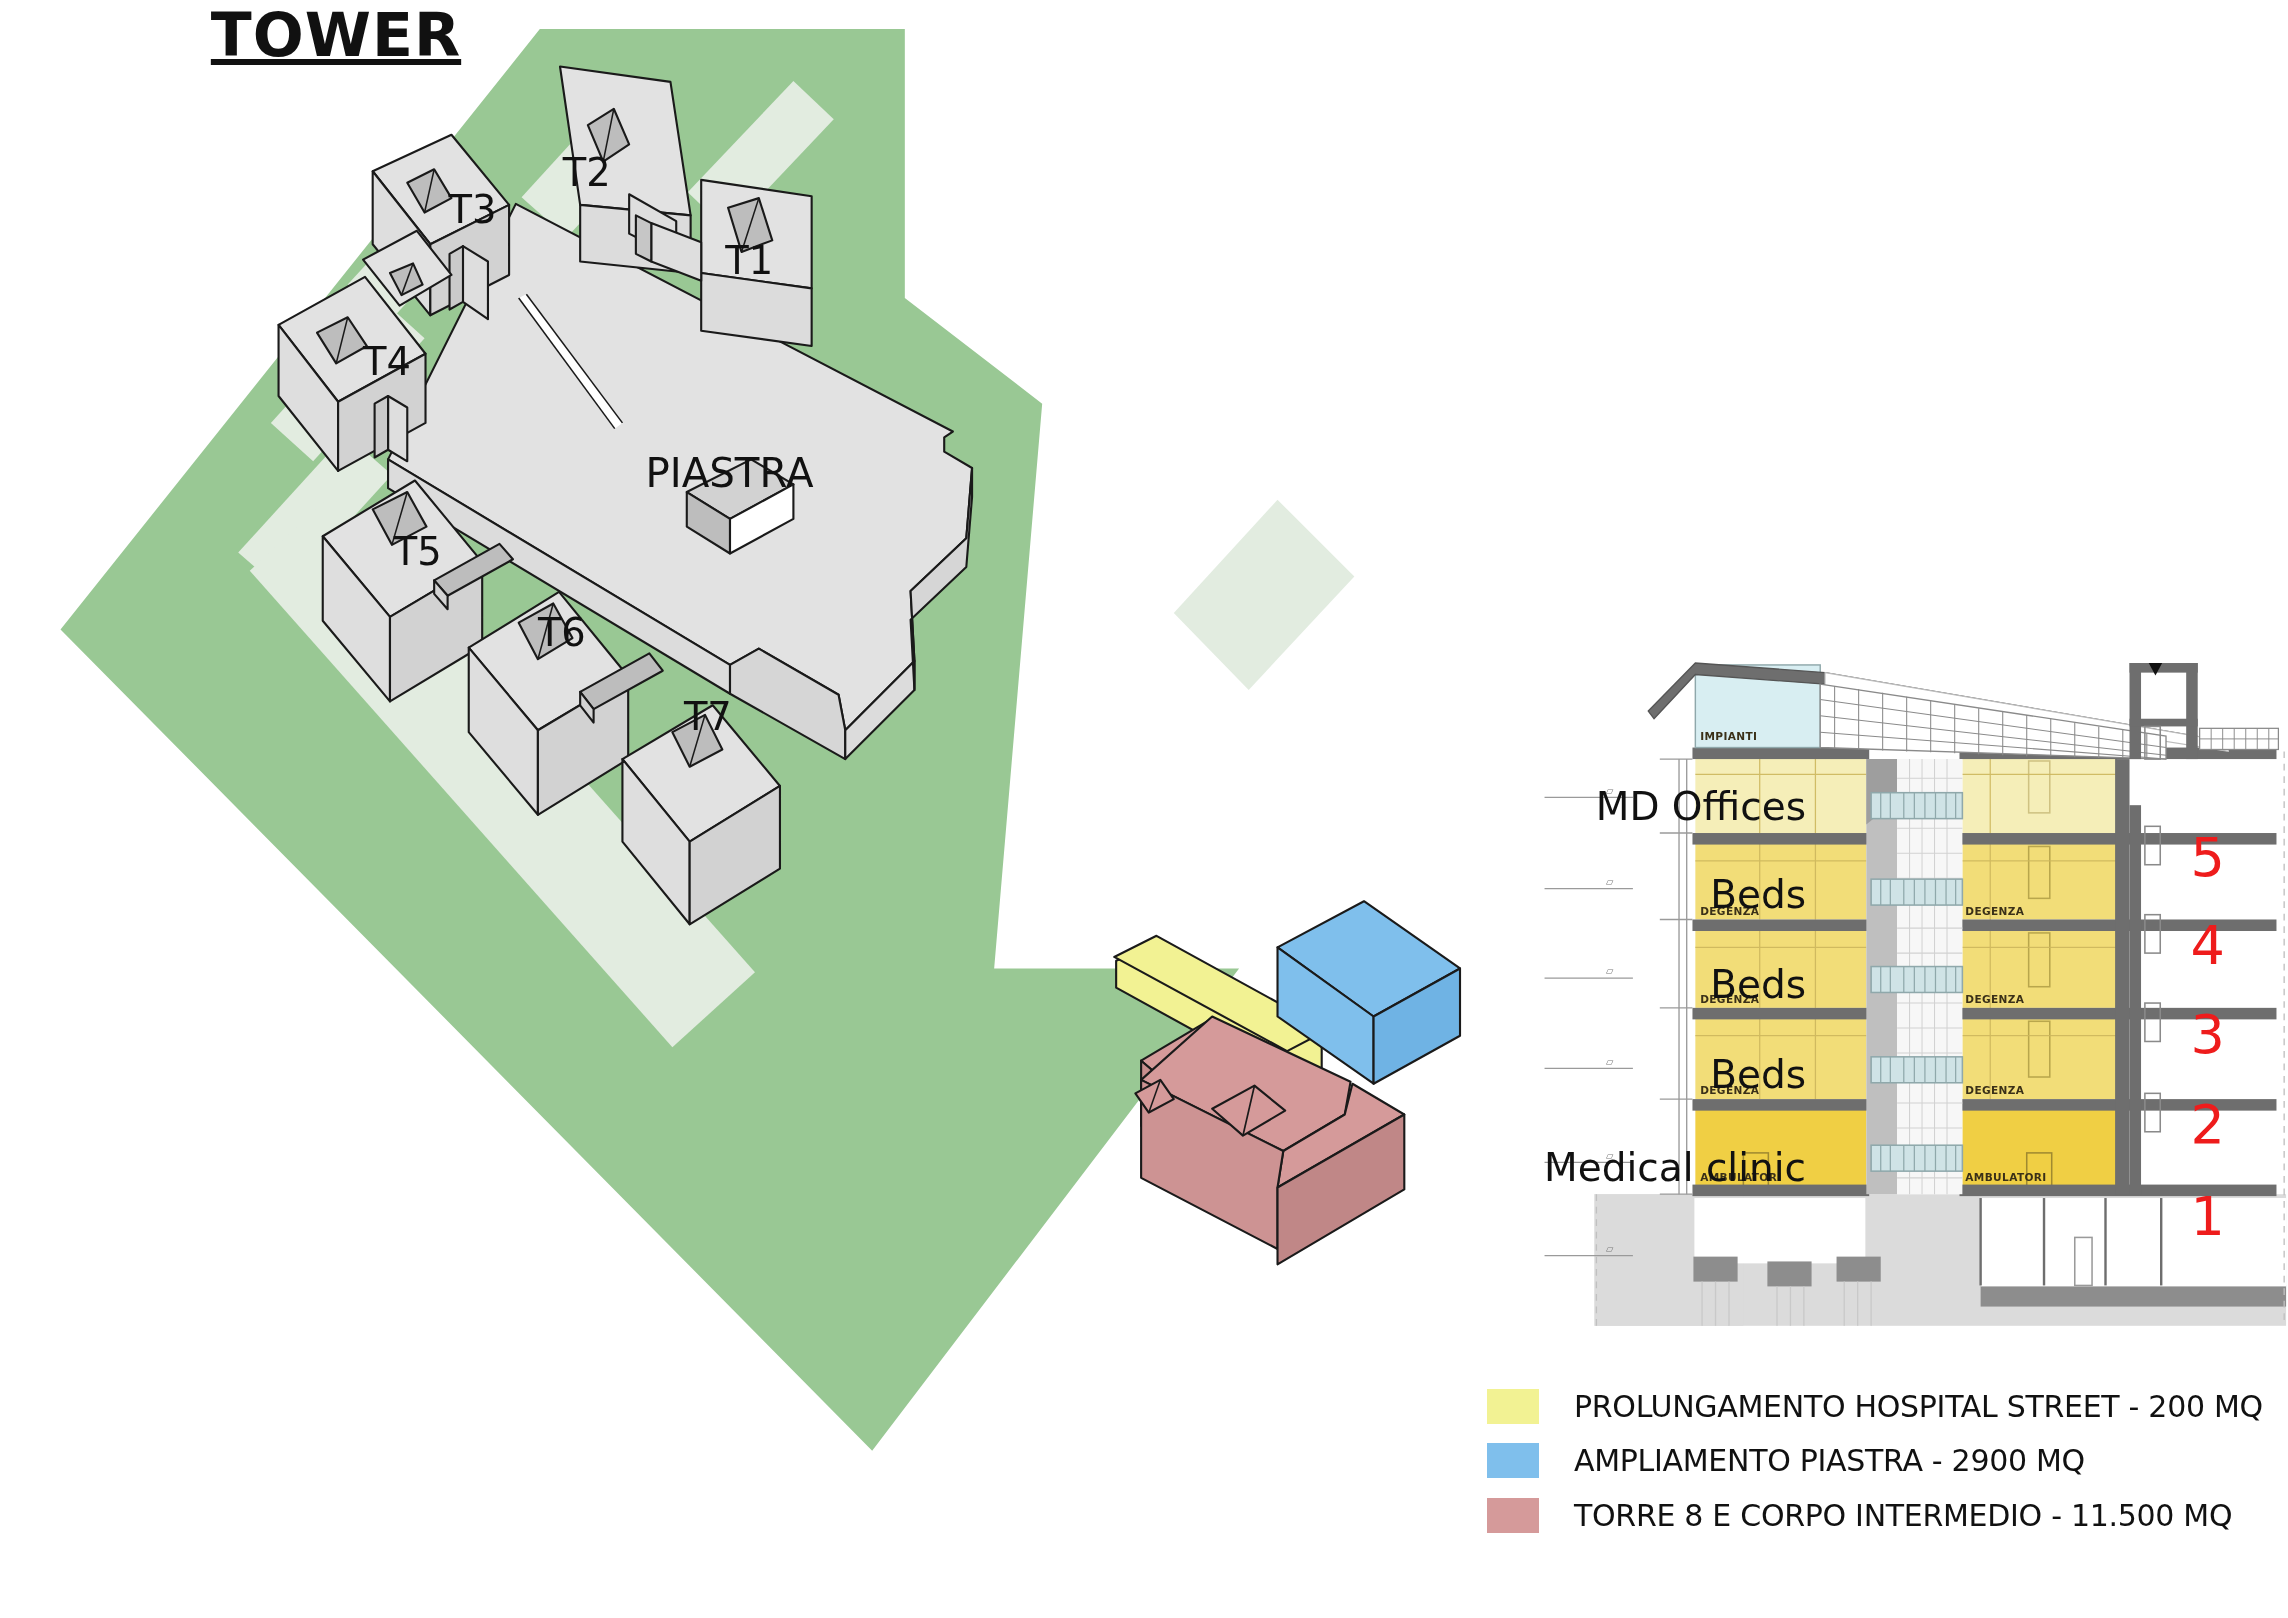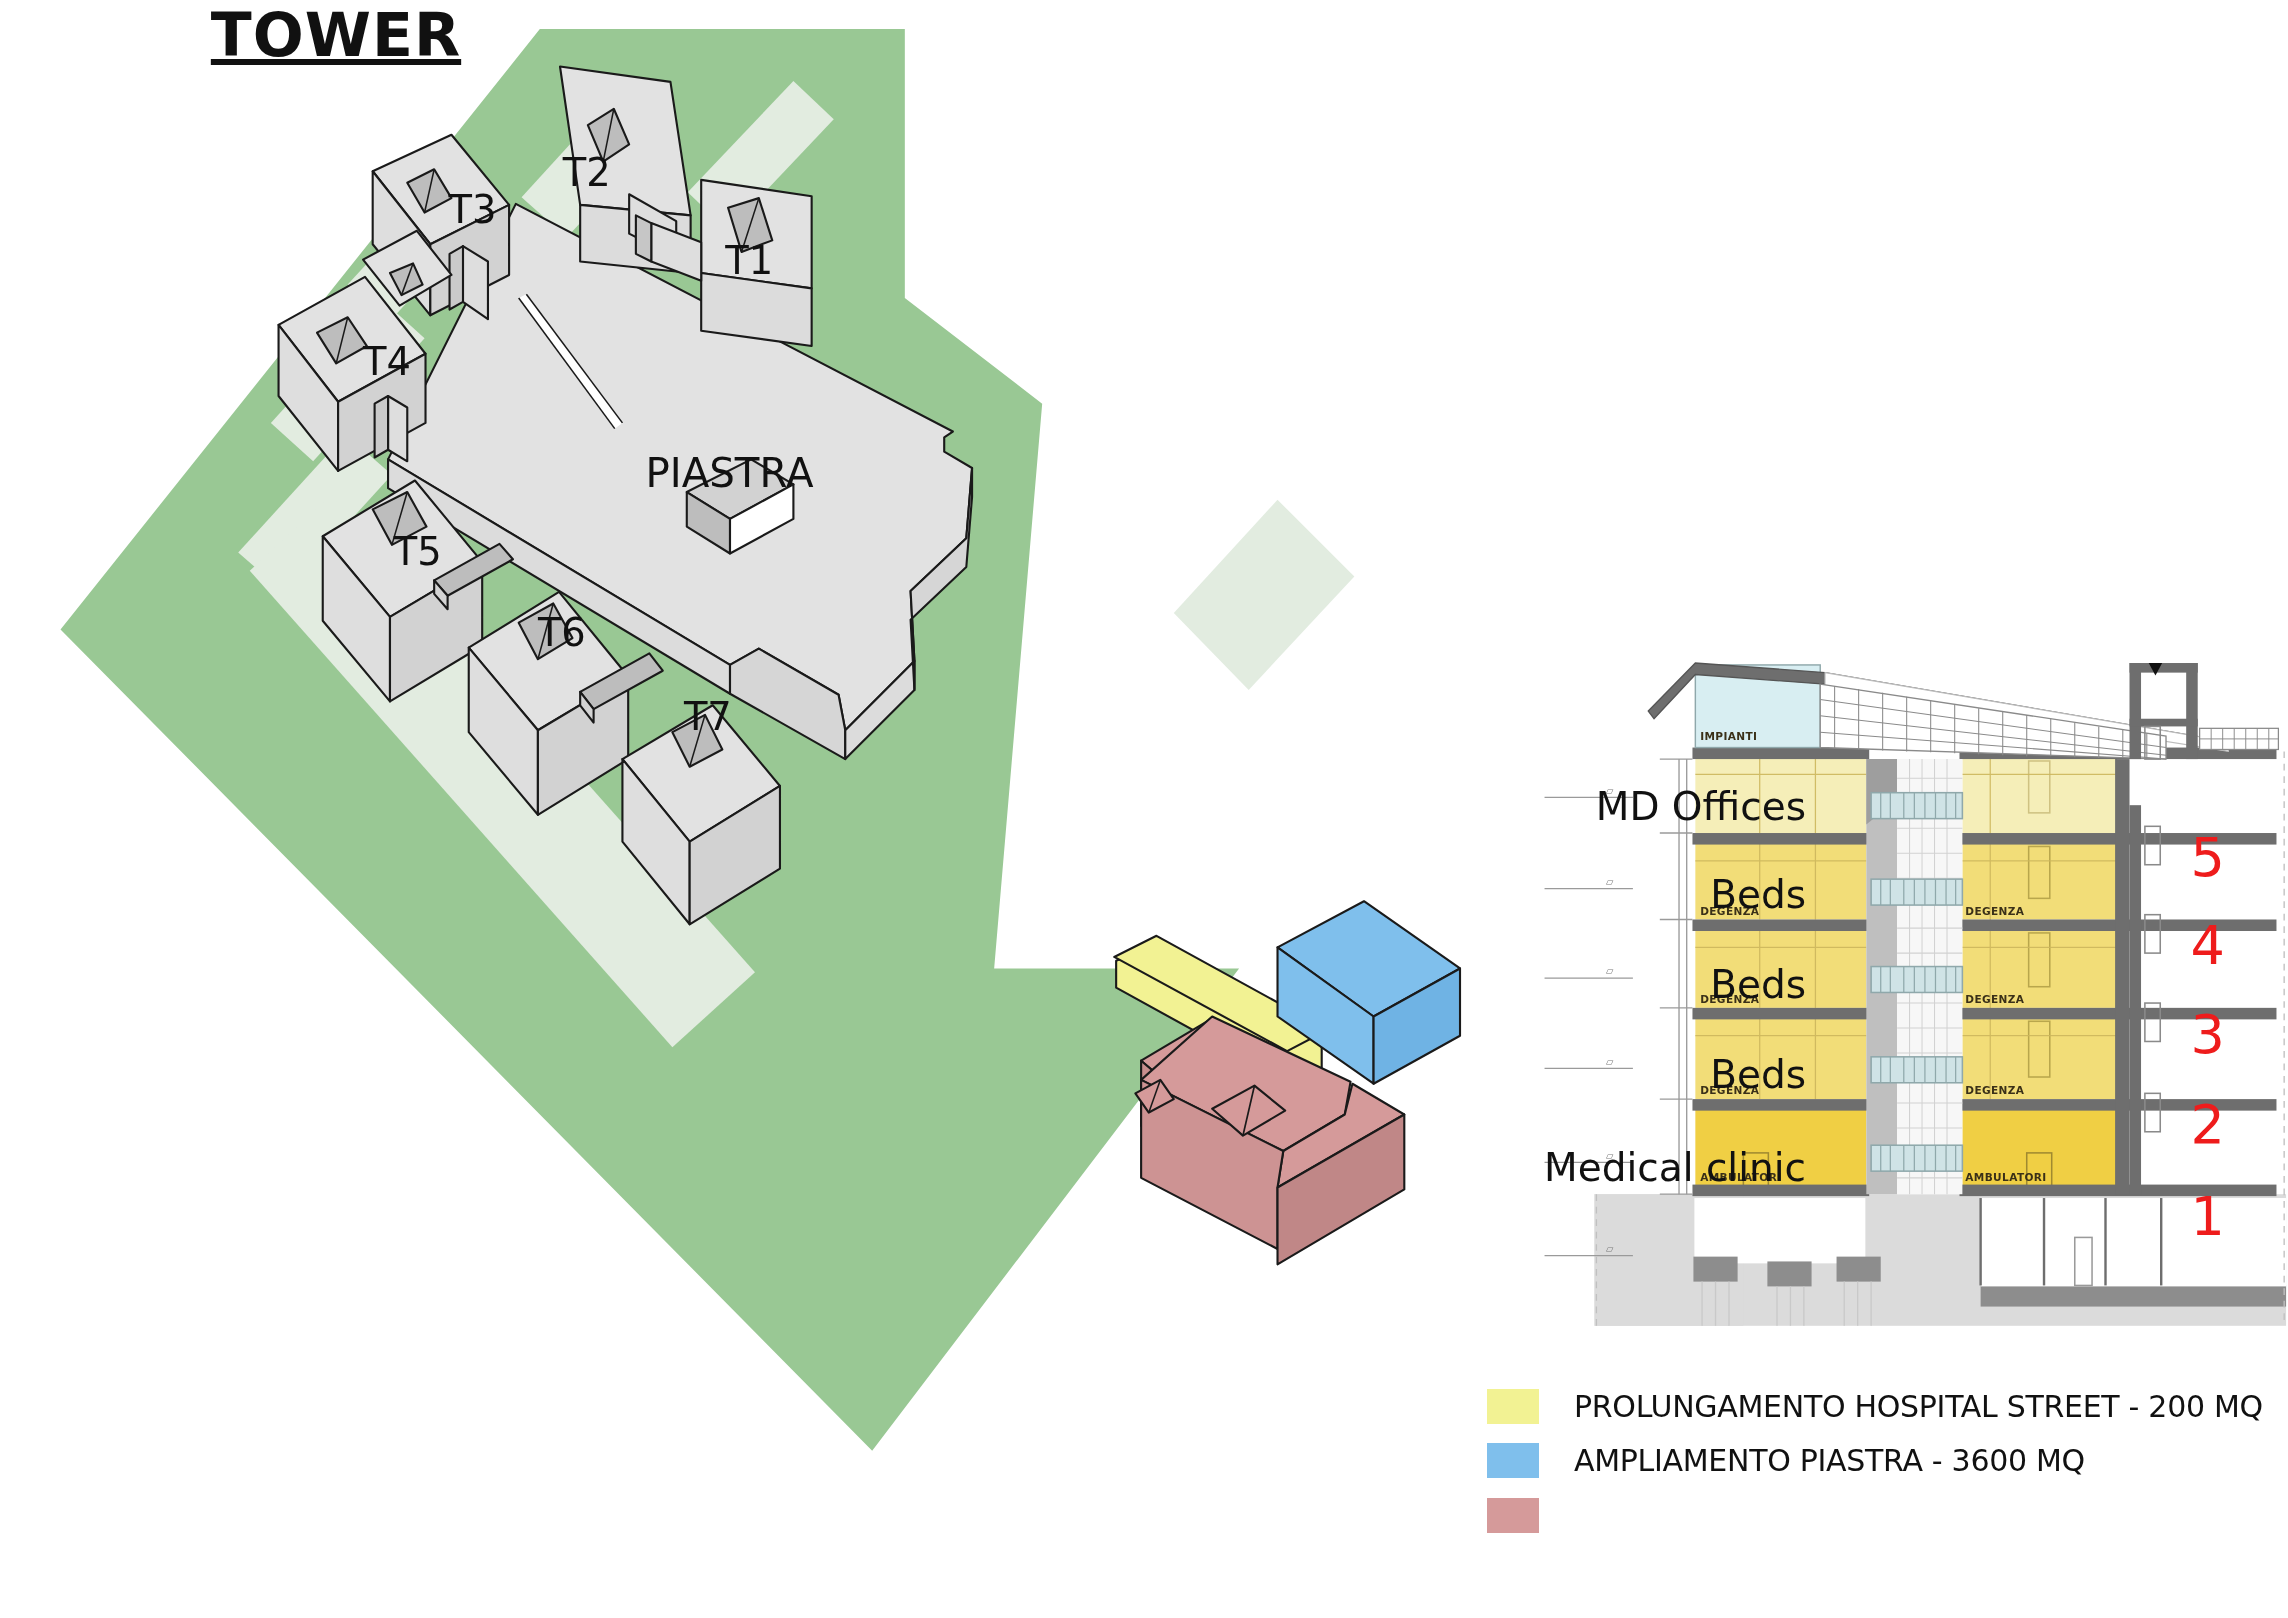--- a/index.html
+++ b/index.html
@@ -475,21 +475,22 @@
     <div class="floor-num" style="top:359px;left:9.6px;">1</div>
   </div>
 
   <div id="legend">
     <div class="legend-row">
       <div class="legend-sw" style="background:#f2f293;"></div>
       <div class="legend-txt">PROLUNGAMENTO HOSPITAL STREET - 200 MQ</div>
     </div>
     <div class="legend-row">
       <div class="legend-sw" style="background:#7fbfec;"></div>
-      <div class="legend-txt">AMPLIAMENTO PIASTRA - 3600 MQ</div>
+      <div class="legend-txt">AMPLIAMENTO PIASTRA - 2900 MQ</div>
     </div>
     <div class="legend-row">
       <div class="legend-sw" style="background:#d59a9a;"></div>
+      <div class="legend-txt">TORRE 8 E CORPO INTERMEDIO - 11.500 MQ</div>
     </div>
   </div>
 
 </div>
 
 
 </body></html>

